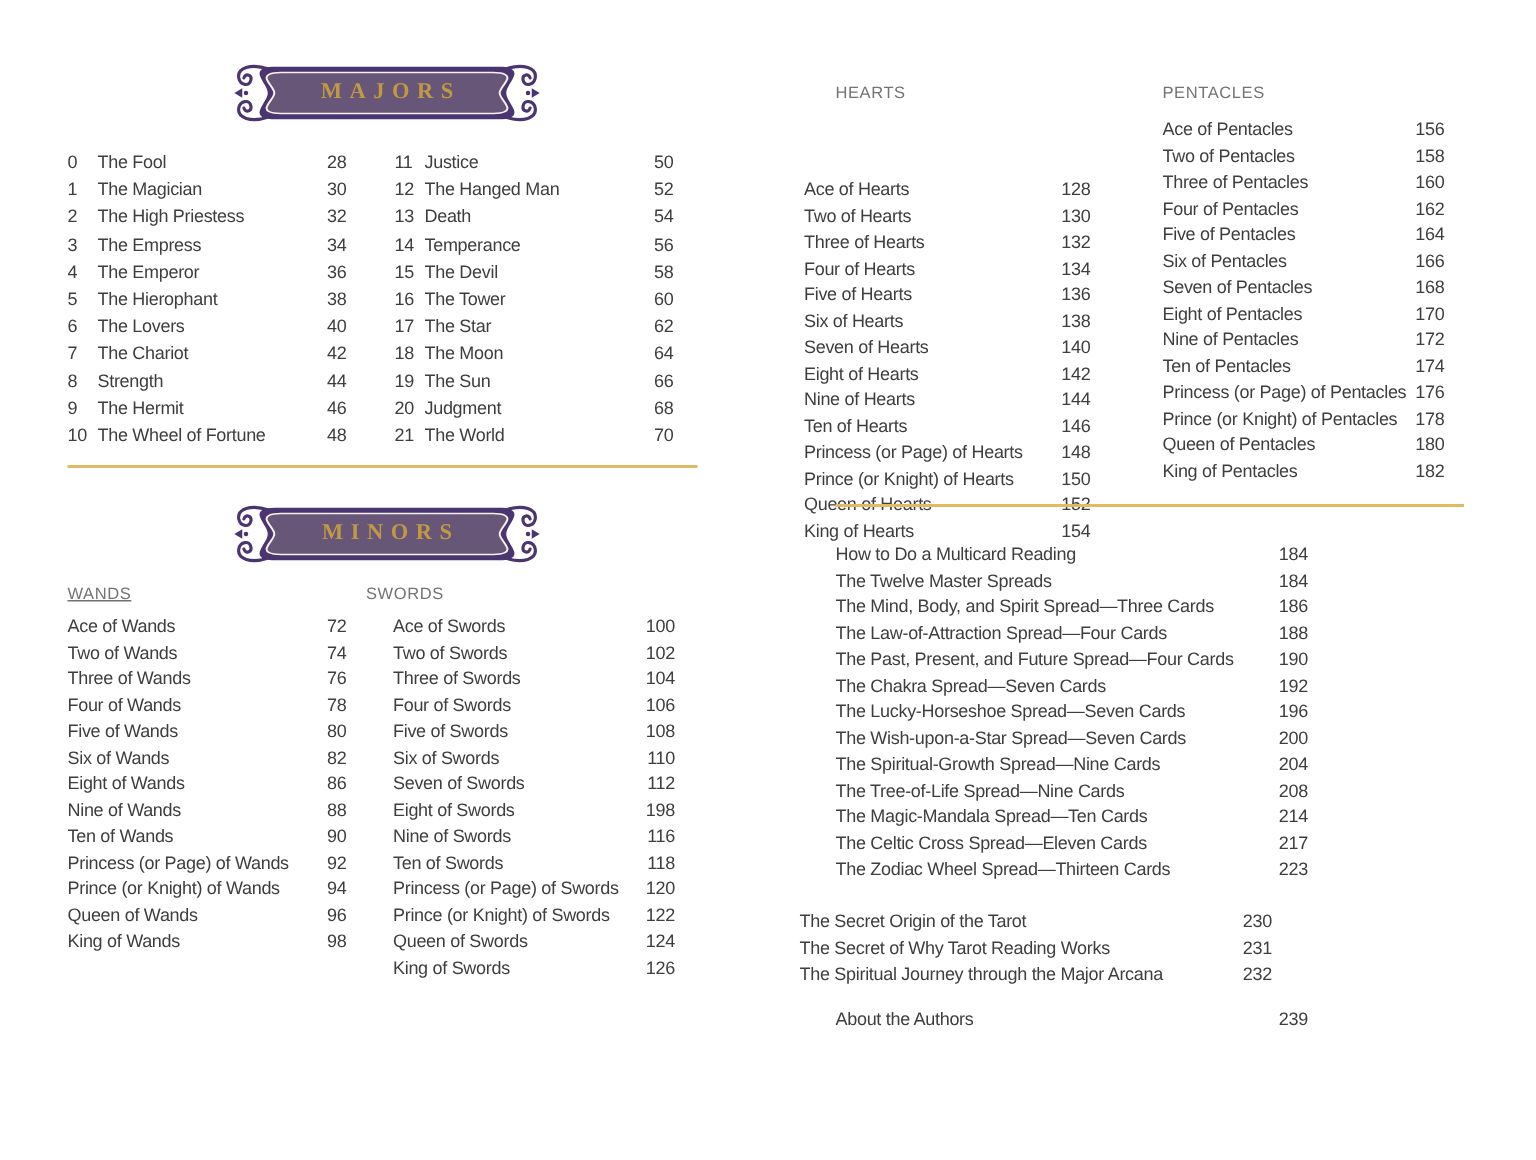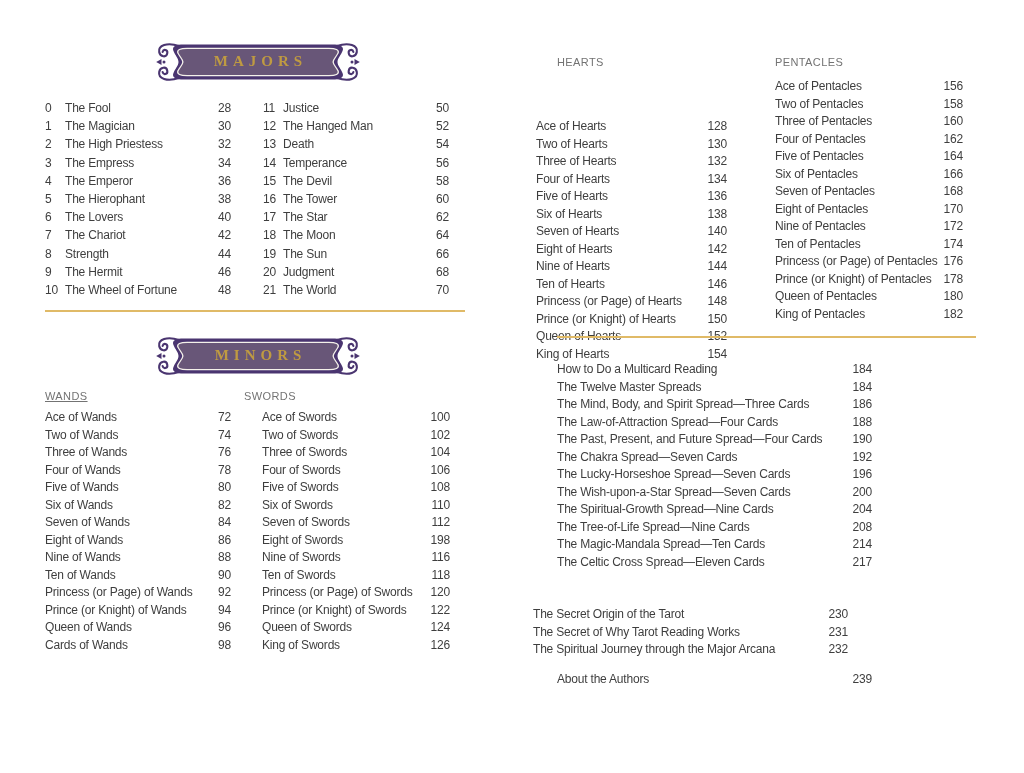--- a/index.html
+++ b/index.html
@@ -237,24 +237,20 @@
       <div class="row">
         <span class="title">Five of Wands</span>
         <span class="page">80</span>
       </div>
 
       <div class="row">
         <span class="title">Six of Wands</span>
         <span class="page">82</span>
       </div>
 
-      <div class="row">
-        <span class="title">Seven of Wands</span>
-        <span class="page">84</span>
-      </div>
 
       <div class="row">
         <span class="title">Eight of Wands</span>
         <span class="page">86</span>
       </div>
 
       <div class="row">
         <span class="title">Nine of Wands</span>
         <span class="page">88</span>
       </div>
@@ -273,21 +269,21 @@
         <span class="title">Prince (or Knight) of Wands</span>
         <span class="page">94</span>
       </div>
 
       <div class="row">
         <span class="title">Queen of Wands</span>
         <span class="page">96</span>
       </div>
 
       <div class="row">
-        <span class="title">Cards of Wands</span>
+        <span class="title">King of Wands</span>
         <span class="page">98</span>
       </div>
     </div>
 
   <div class="abs list pitch175" style="left:262px;top:409px;width:188px;">
 
       <div class="row">
         <span class="title">Ace of Swords</span>
         <span class="page">100</span>
       </div>
@@ -565,20 +561,24 @@
       <div class="row">
         <span class="title">The Magic-Mandala Spread—Ten Cards</span>
         <span class="page">214</span>
       </div>
 
       <div class="row">
         <span class="title">The Celtic Cross Spread—Eleven Cards</span>
         <span class="page">217</span>
       </div>
 
+      <div class="row">
+        <span class="title">The Zodiac Wheel Spread—Thirteen Cards</span>
+        <span class="page">223</span>
+      </div>
     </div>
 
   <div class="abs list pitch175" style="left:533px;top:606px;width:315px;">
 
       <div class="row">
         <span class="title">The Secret Origin of the Tarot</span>
         <span class="page">230</span>
       </div>
 
       <div class="row">

